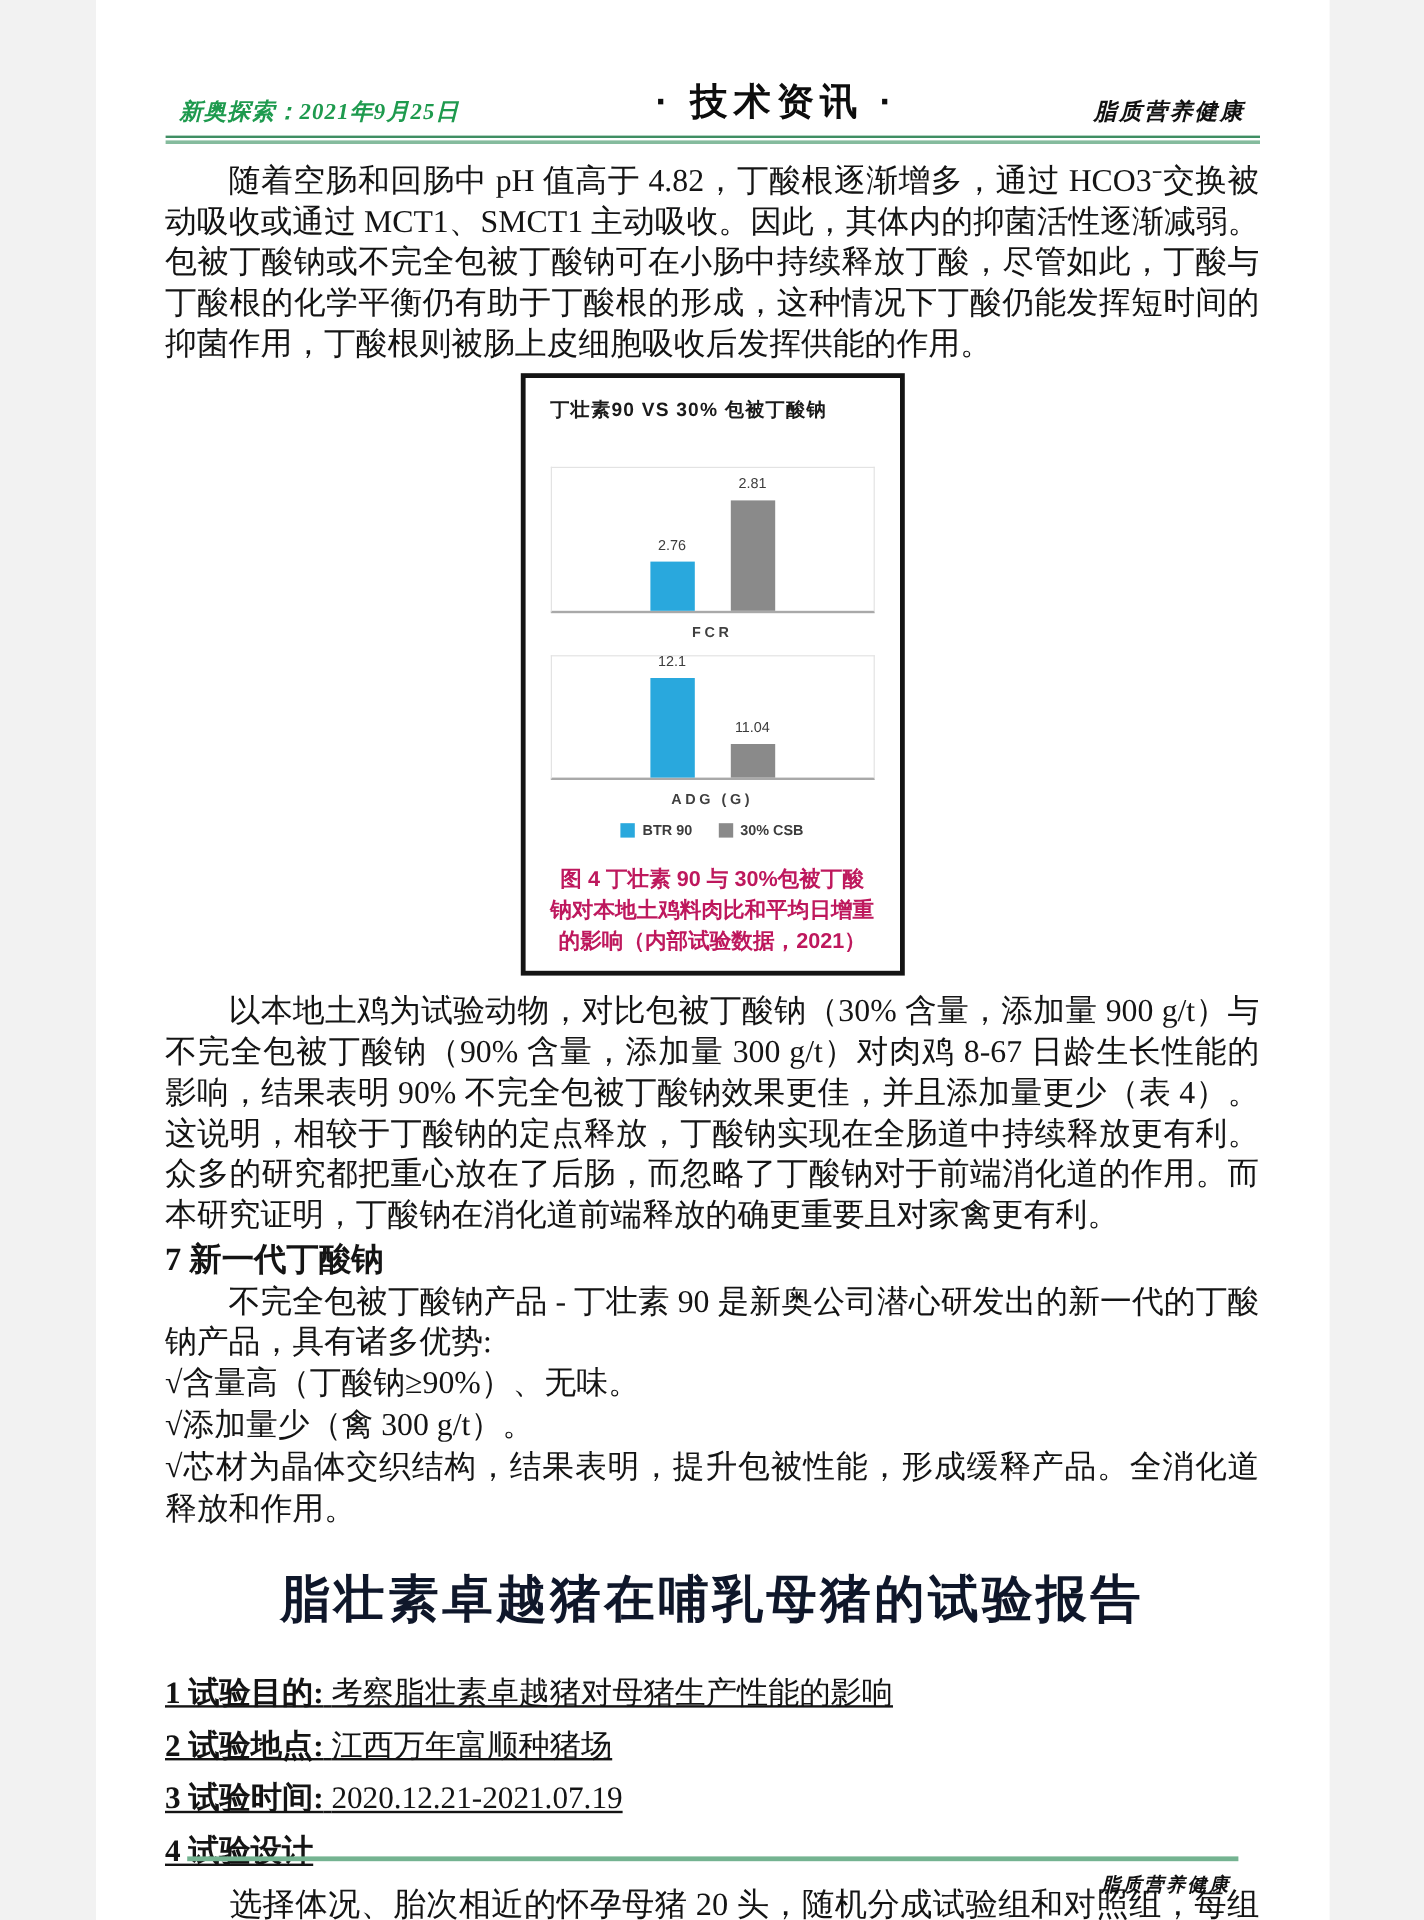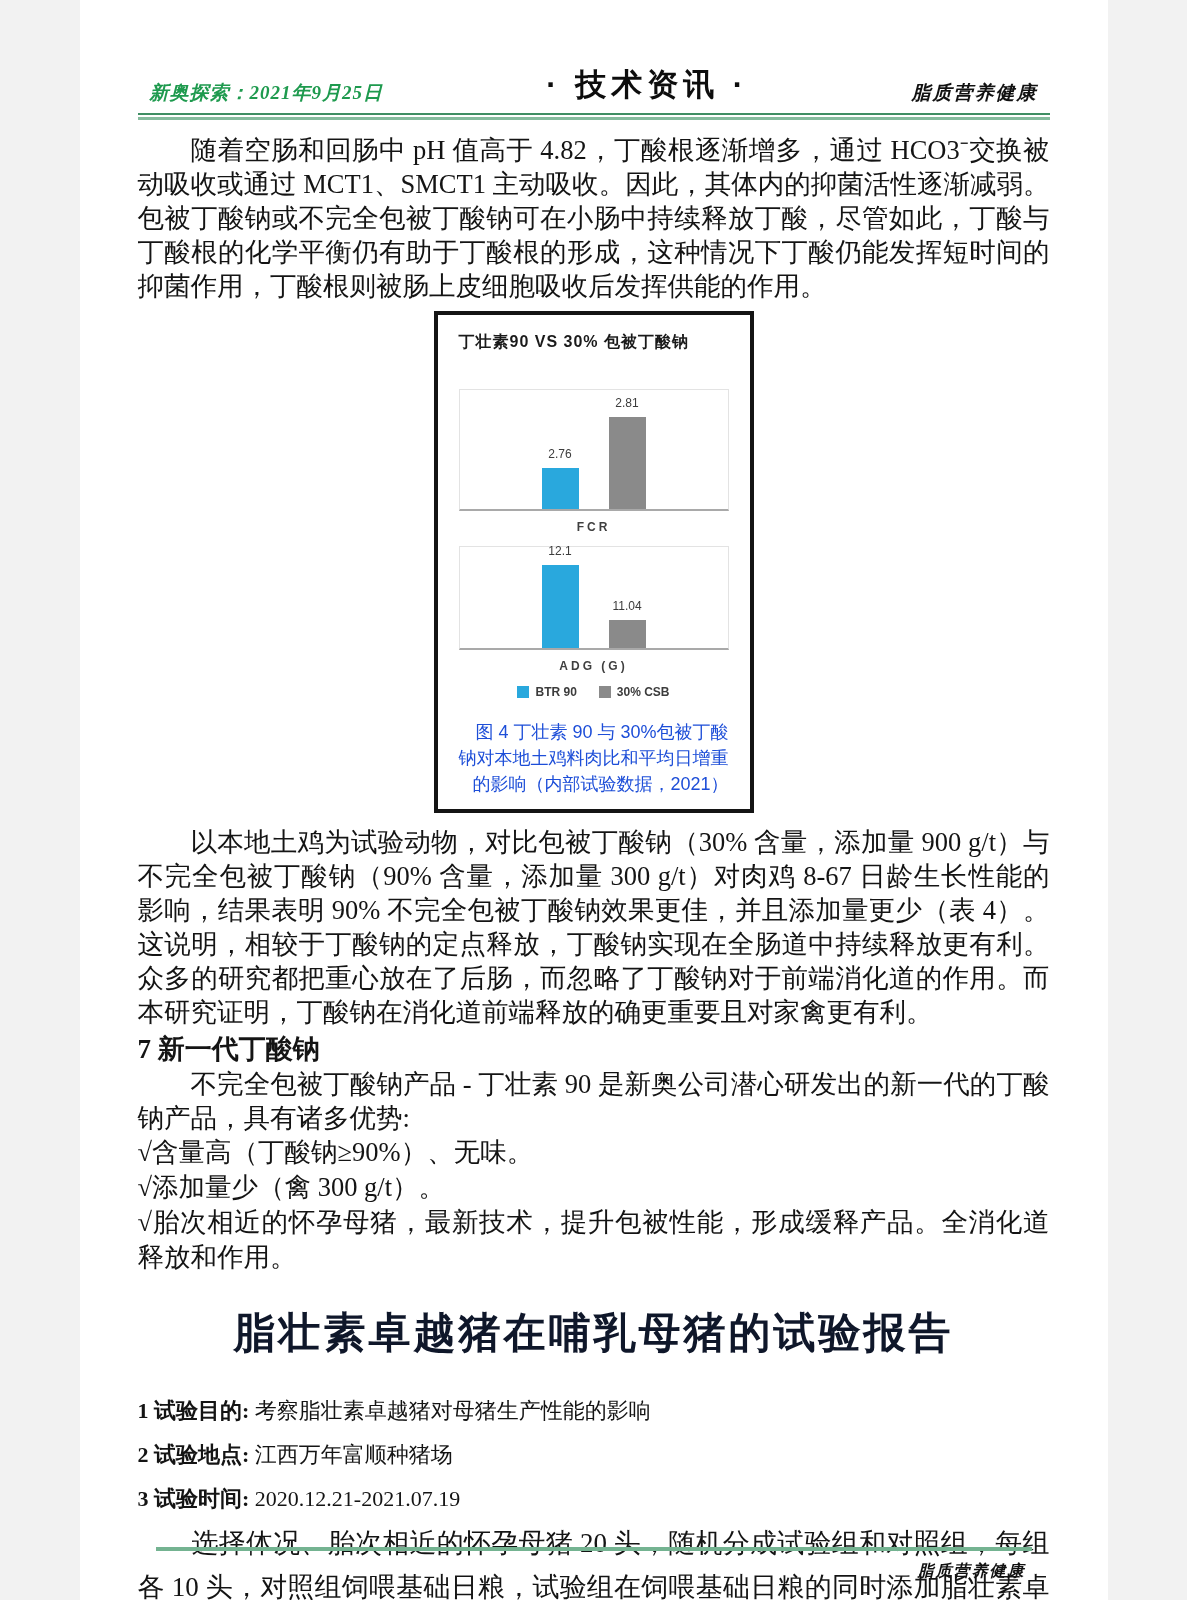--- a/index.html
+++ b/index.html
@@ -25,24 +25,24 @@
   .figure { width:320px; margin:8px auto 12px; border:4px solid #141414; padding:17px 21px 12px; background:#fff; }
   .chart-title { font-family:"Liberation Sans",sans-serif; font-weight:bold; font-size:16px; letter-spacing:1px; color:#1a1a1a; margin-bottom:36px; }
   .panel-plot { position:relative; border:1px solid #e3e3e3; border-bottom:2px solid #a9a9a9; display:flex; justify-content:center; align-items:flex-end; gap:30px; }
   .bar-col { position:relative; width:37px; display:flex; flex-direction:column; justify-content:flex-end; }
   .bar-val { position:absolute; left:50%; transform:translateX(-50%); white-space:nowrap; font-family:"Liberation Sans",sans-serif; font-size:12px; color:#3c3c3c; }
   .bar { width:100%; }
   .panel-cat { text-align:center; font-family:"Liberation Sans",sans-serif; font-weight:bold; font-size:12px; letter-spacing:3px; color:#3f3f3f; margin:9px 0 12px; }
   .legend { display:flex; justify-content:center; align-items:center; gap:22px; font-family:"Liberation Sans",sans-serif; font-weight:bold; font-size:12px; color:#3c3c3c; margin:2px 0 20px; }
   .legend-item { display:inline-flex; align-items:center; }
   .legend-chip { width:12px; height:12px; display:inline-block; margin-right:6px; }
-  .caption { font-family:"Liberation Sans",sans-serif; font-weight:normal; font-size:18px; line-height:26px; text-align:right; color:#1d4ed8; }
+  .caption { font-family:"Liberation Sans",sans-serif; font-weight:bold; font-size:18px; line-height:26px; text-align:center; color:#be185d; }
   
   .report-title { text-align:center; color:#0f172a; font-family:"Liberation Sans",sans-serif; font-weight:bold; font-size:42px; letter-spacing:3px; margin:30px 0 28px; }
-  .report-item { font-size:22px; line-height:44px; }
+  .report-item { font-size:26px; line-height:44px;text-decoration:underline; }
   .report-item .lab { font-weight:bold; }
   .big { font-size:27px; line-height:44px; }
   
   .ftr-rule { position:absolute; left:76px; right:76px; bottom:49px; height:4px; background:#74b391; }
   .ftr-text { position:absolute; right:82px; bottom:18px; font-weight:bold; font-style:italic; font-size:16px; color:#111; letter-spacing:2px; }
 </style>
 </head>
 <body>
 
 <div class="page">
@@ -94,36 +94,40 @@
         </div>
       <figcaption class="caption">图 4 丁壮素 90 与 30%包被丁酸钠对本地土鸡料肉比和平均日增重的影响（内部试验数据，2021）</figcaption>
     </figure>
 
     <p class="para indent">以本地土鸡为试验动物，对比包被丁酸钠（30% 含量，添加量 900 g/t）与不完全包被丁酸钠（90% 含量，添加量 300 g/t）对肉鸡 8-67 日龄生长性能的影响，结果表明 90% 不完全包被丁酸钠效果更佳，并且添加量更少（表 4）。这说明，相较于丁酸钠的定点释放，丁酸钠实现在全肠道中持续释放更有利。众多的研究都把重心放在了后肠，而忽略了丁酸钠对于前端消化道的作用。而本研究证明，丁酸钠在消化道前端释放的确更重要且对家禽更有利。</p>
 
     <h3 class="sec-h">7 新一代丁酸钠</h3>
     <p class="para indent">不完全包被丁酸钠产品 - 丁壮素 90 是新奥公司潜心研发出的新一代的丁酸钠产品，具有诸多优势:</p>
     <p class="bullet">√含量高（丁酸钠≥90%）、无味。</p>
     <p class="bullet">√添加量少（禽 300 g/t）。</p>
-    <p class="bullet">√胎次相近的怀孕母猪，最新技术，提升包被性能，形成缓释产品。全消化道释放和作用。</p>
+    <p class="bullet">√芯材为晶体交织结构，结果表明，提升包被性能，形成缓释产品。全消化道释放和作用。</p>
 
     <h1 class="report-title">脂壮素卓越猪在哺乳母猪的试验报告</h1>
 
     <div class="report-item">
       <span class="lab">1 试验目的:</span>
       <span>考察脂壮素卓越猪对母猪生产性能的影响</span>
     </div>
     <div class="report-item">
       <span class="lab">2 试验地点:</span>
       <span>江西万年富顺种猪场</span>
     </div>
     <div class="report-item">
       <span class="lab">3 试验时间:</span>
       <span>2020.12.21-2021.07.19</span>
     </div>
+    <div class="report-item">
+      <span class="lab">4 试验设计</span>
+      <span></span>
+    </div>
 
     <p class="para indent big">选择体况、胎次相近的怀孕母猪 20 头，随机分成试验组和对照组，每组各 10 头，对照组饲喂基础日粮，试验组在饲喂基础日粮的同时添加脂壮素卓越猪 50g/头·天，顿服。从母猪产前 7 天试验至仔猪 22 日龄断奶。</p>
 
   </main>
 
   <div class="ftr-rule"></div>
   <span class="ftr-text">脂质营养健康</span>
 
 </div>
 

